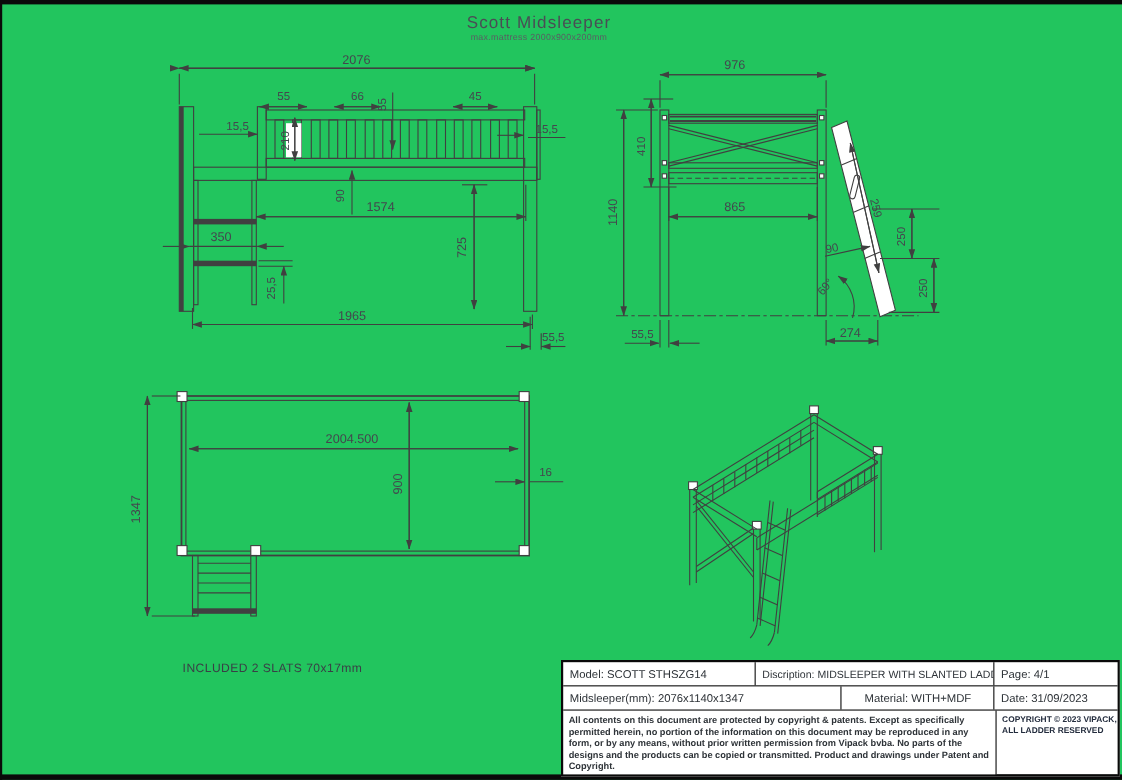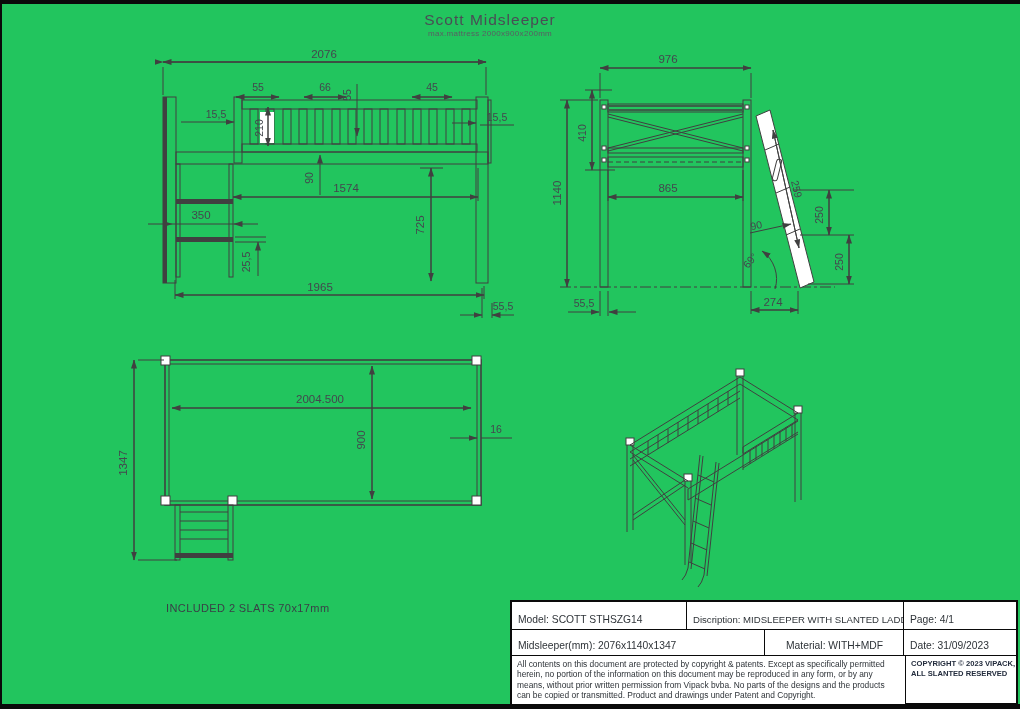--- a/index.html
+++ b/index.html
@@ -9,22 +9,22 @@
   #drawing-svg{position:absolute;left:0;top:0;}
   #note{position:absolute;left:166px;top:602px;font-size:11px;letter-spacing:.4px;color:#3a3f46;}
   
   #tblock{position:absolute;left:510px;top:600px;width:508px;height:106px;
           border:2px solid #0a0a0a;box-sizing:border-box;display:flex;flex-direction:column;background:#fff;}
   .trow{display:flex;border-bottom:1.5px solid #0a0a0a;}
   .trow:last-child{border-bottom:none;flex:1;}
   .tcell{box-sizing:border-box;border-right:1.5px solid #0a0a0a;padding:6px 5px 4px 6px;
          font-size:10.3px;white-space:nowrap;overflow:hidden;}
   .tcell:last-child{border-right:none;}
-  .r1 .tcell,.r2 .tcell{display:flex;align-items:flex-end;}
-  .legal{font-size:8.4px;line-height:1.26;white-space:normal;padding:3px 5px;}
+  .r1 .tcell,.r2 .tcell{display:flex;align-items:flex-start;}
+  .legal{font-size:8.4px;line-height:1.26;white-space:normal;padding:3px 5px;font-weight:bold;}
   .copycell{display:flex;flex-direction:row;padding:0;}
   .copytext{padding:3px 4px 2px 5px;font-size:7.6px;font-weight:bold;color:#232c3d;line-height:1.35;
             border-bottom:1.5px solid #0a0a0a;}
   .logorow{display:flex;align-items:center;justify-content:center;gap:1px;flex:1;padding:2px 2px;}
   .brandcol{display:flex;flex-direction:column;align-items:flex-start;}
   .brand{font-size:14px;font-weight:bold;letter-spacing:2.5px;color:#1d2b4f;line-height:1;}
   .brandsub{font-size:4.6px;letter-spacing:4.2px;color:#1d2b4f;margin-top:2px;font-weight:bold;}
   text{font-family:"Liberation Sans",sans-serif;fill:#44474e;}
   .dim{font-size:11.5px;}
   .dimsm{font-size:10.5px;}
@@ -363,21 +363,21 @@
         </div>
       <div class="tcell" style="flex:1">
           <span>Date: 31/09/2023</span>
         </div>
     </div>
     <div class="trow">
       <div class="tcell legal" style="width:394px"><span>All contents on this document are protected by copyright &amp; patents. Except as specifically permitted herein, no portion of the information on this document may be reproduced in any form, or by any means, without prior written permission from Vipack bvba. No parts of the designs and the products can be copied or transmitted. Product and drawings under Patent and Copyright.</span></div>
       <div class="tcell copycell" style="flex:1">
         <div class="copytext">
           <span>COPYRIGHT © 2023 VIPACK,</span><br>
-          <span>ALL SLANTED RESERVED</span>
+          <span>ALL LADDER RESERVED</span>
         </div>
         <div class="logorow">
           <svg width="27" height="23" viewBox="0 0 32 26">
             <path d="M3,4 L13,24 L17,14 L21,24 L30,4" style="stroke:#1d2b4f;stroke-width:4;fill:none"></path>
             <path d="M14,3 L20,3 L17,9 Z" style="fill:#1d2b4f;stroke:none"></path>
           </svg>
           <div class="brandcol">
             <span class="brand">VIPACK</span>
             <span class="brandsub">FURNITURE</span>
           </div>

